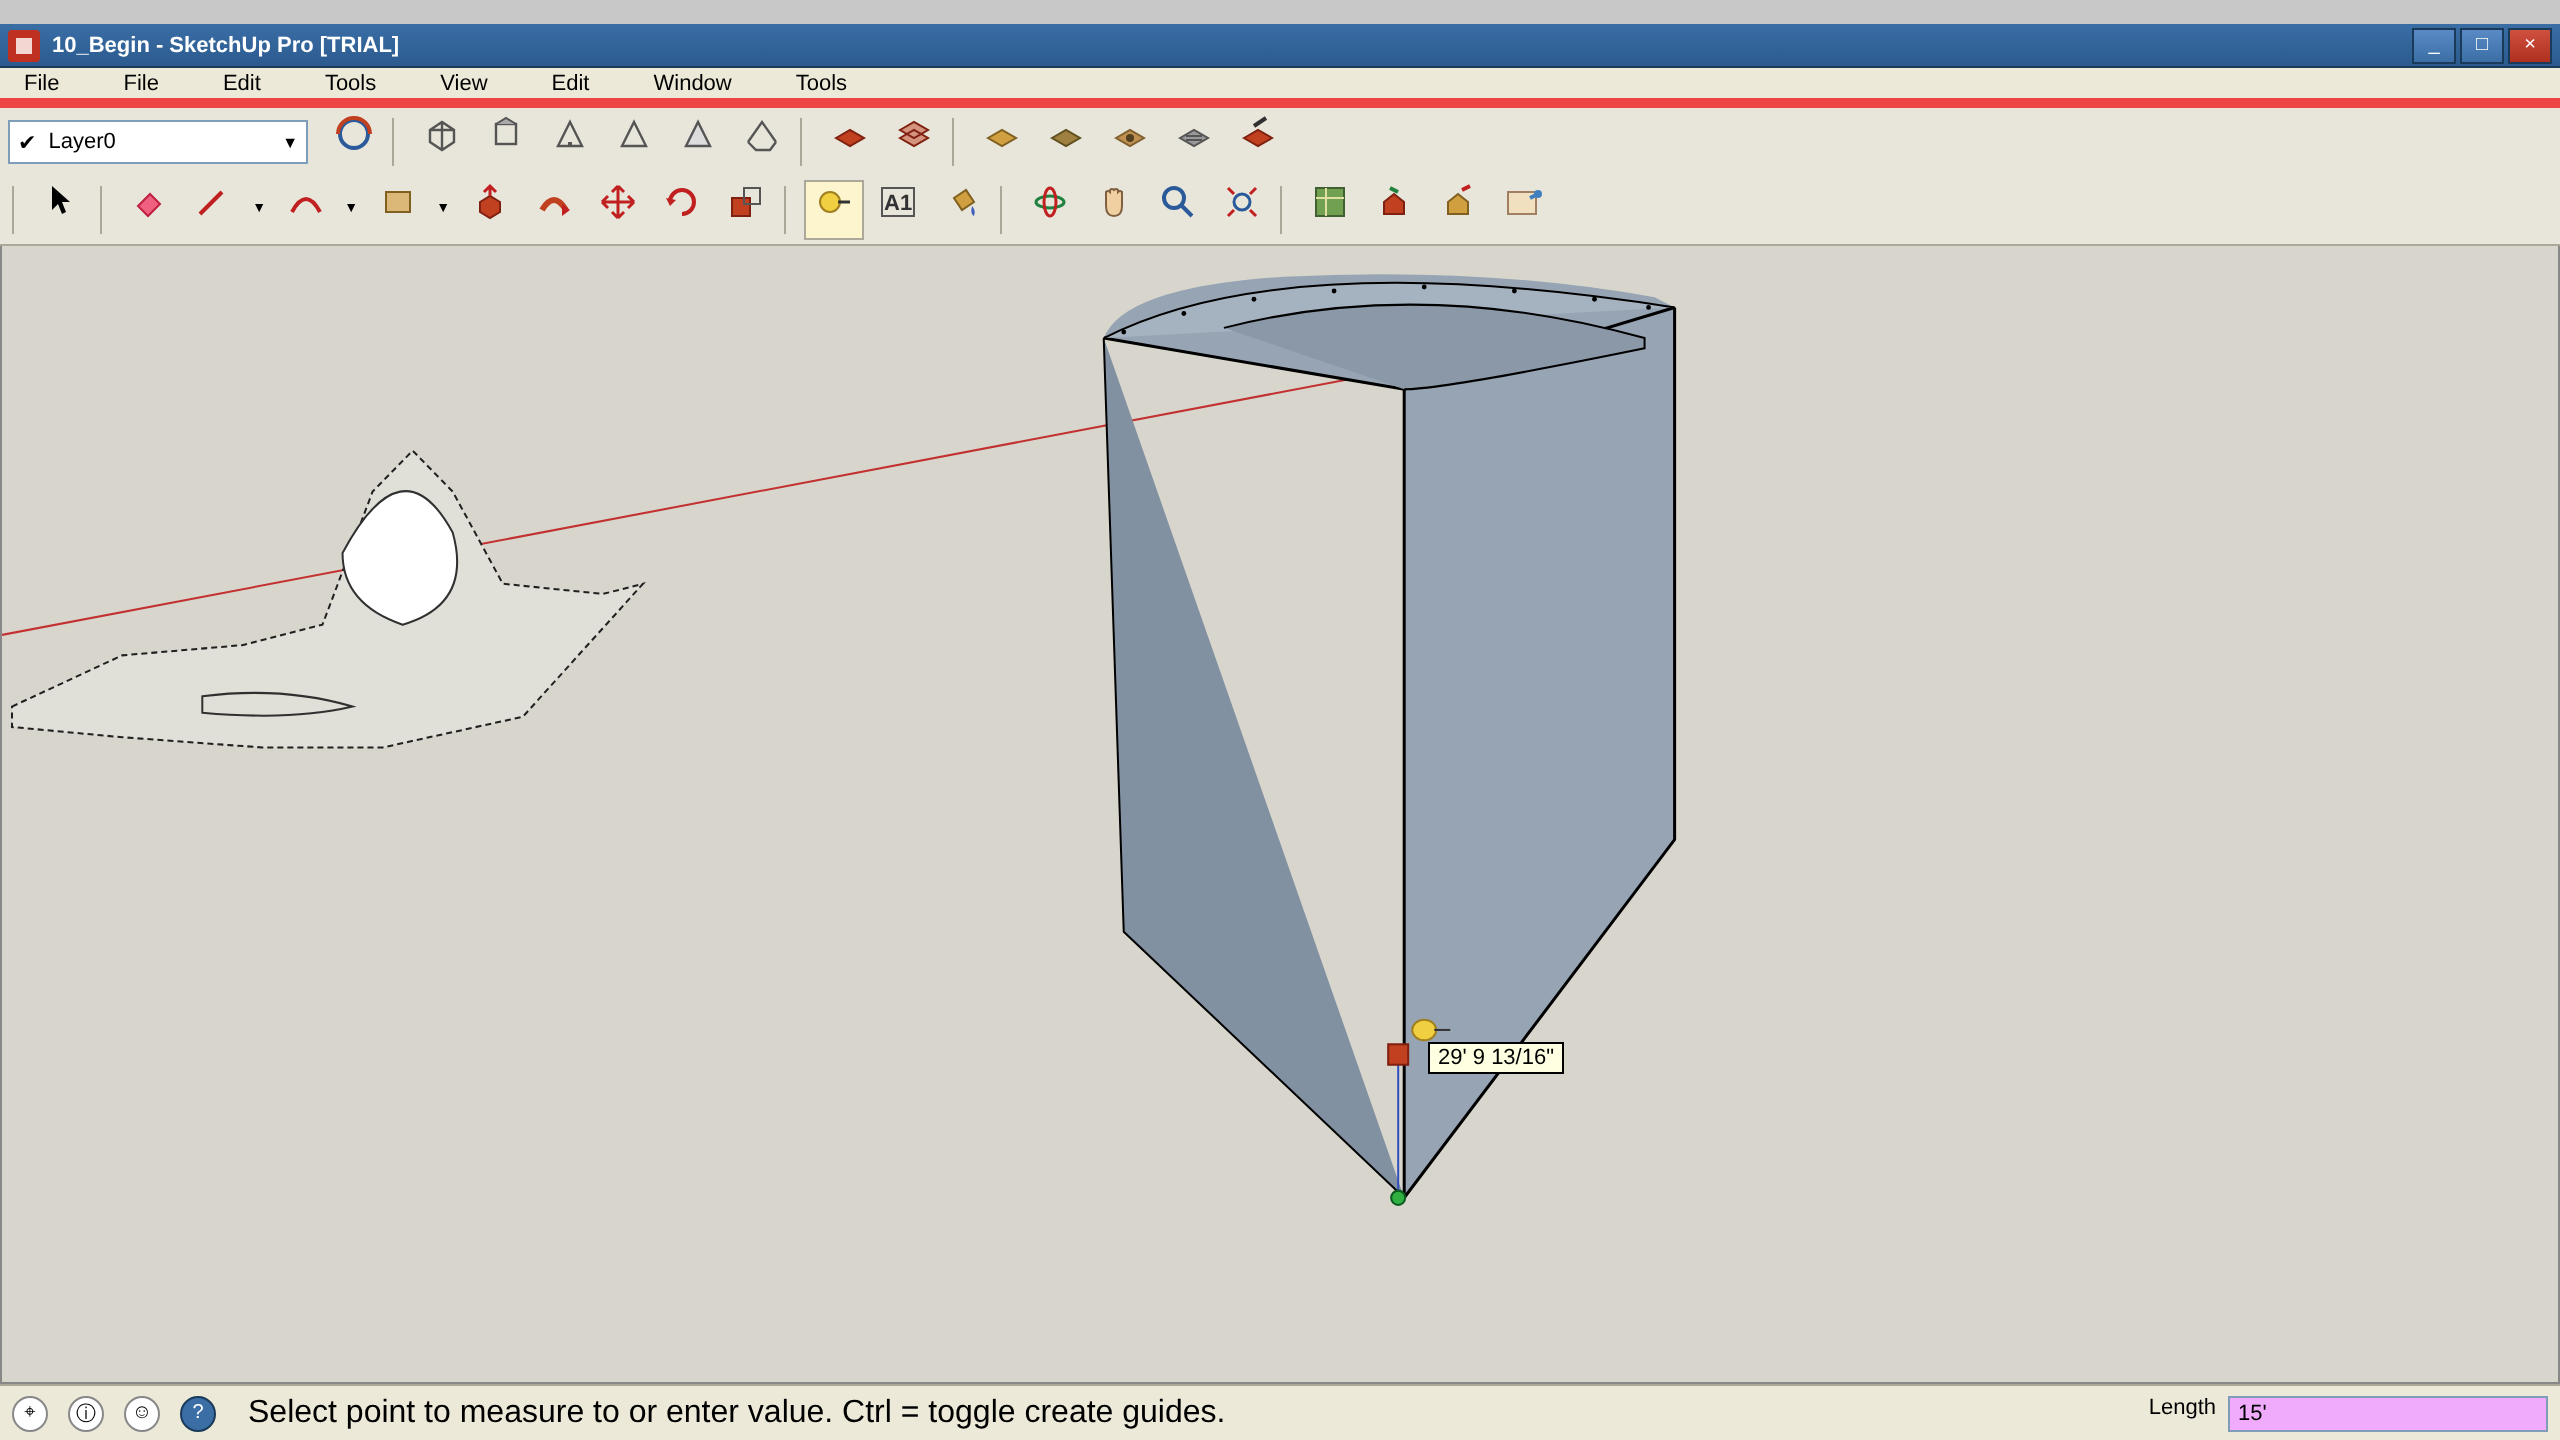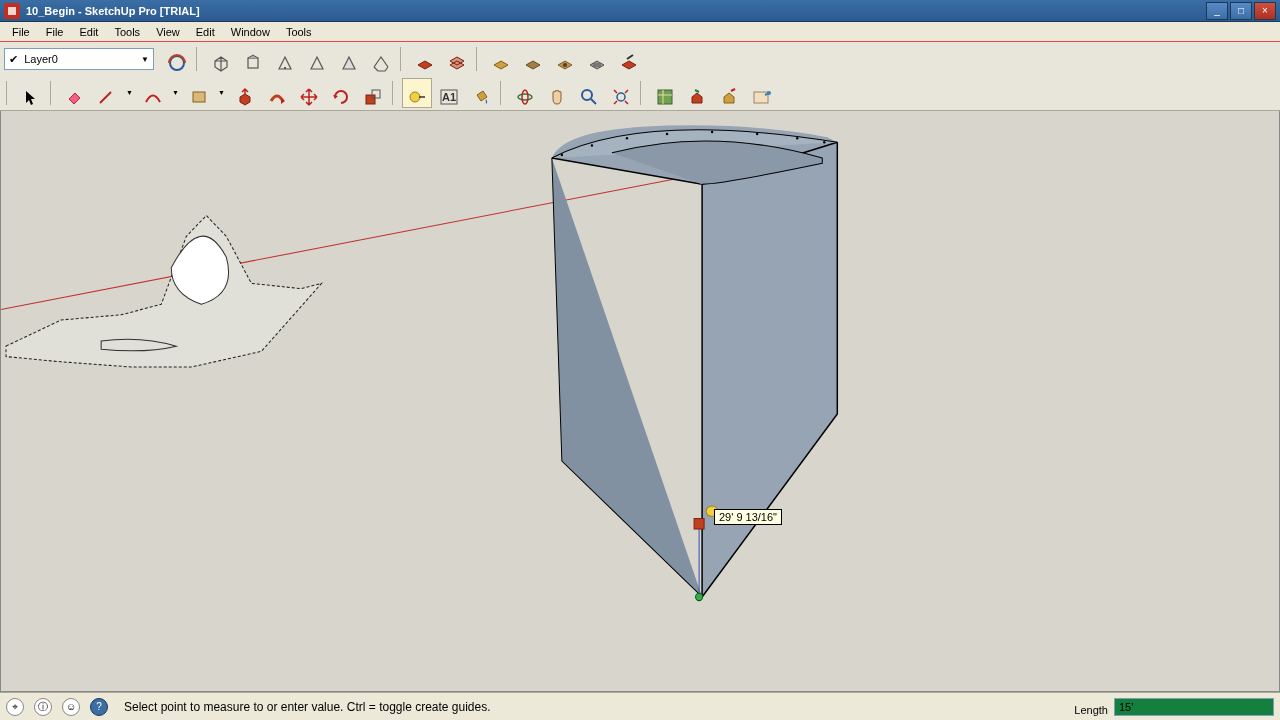--- a/index.html
+++ b/index.html
@@ -1,50 +1,50 @@
 <!DOCTYPE html>
 <html><head>
 <meta charset="utf-8">
 <style>
 * { margin: 0; padding: 0; box-sizing: border-box; font-family: Tahoma, Arial, sans-serif; font-size: 11px; }
 body { width: 1280px; height: 720px; overflow: hidden; background: #c8c8c8; display: flex; flex-direction: column; }
 
-.titlebar { height: 22px; background: linear-gradient(#3a6ea5, #2b5a8f); color: #fff; display: flex; align-items: center; padding: 0 4px; border-bottom: 1px solid #1a3a5a; }
+.titlebar { height: 22px; background: linear-gradient(#3a6ea5, #2b5a8f); color: #fff; display: flex; align-items: center; padding: 0 4px; border-bottom: 1px solid #1a3a5a; margin-top: 12px; }
 .titlebar .app-icon { width: 16px; height: 16px; background: #c03020; border-radius: 2px; margin-right: 6px; display: flex; align-items: center; justify-content: center; }
 .titlebar .app-icon svg { width: 10px; height: 10px; }
 .titlebar .title { flex: 1; font-weight: bold; font-size: 11px; }
 .winctl { display: flex; gap: 2px; }
 .winctl button { width: 22px; height: 18px; background: linear-gradient(#5a8ac5, #3a6ea5); border: 1px solid #1a3a5a; color: #fff; font-size: 10px; line-height: 14px; cursor: pointer; }
 .winctl button.close { background: linear-gradient(#d05040, #b03020); }
 
-.menubar { height: 20px; background: #ece9d8; display: flex; align-items: center; padding: 0 4px; border-bottom: 1px solid #ef4444; }
+.menubar { height: 20px; background: #ece9d8; display: flex; align-items: center; padding: 0 4px; border-bottom: 5px solid #ef4444; gap: 16px; }
 .menubar span { padding: 2px 8px; cursor: default; }
 
 .toolbars { background: #e8e6da; border-bottom: 1px solid #aca899; }
 .tb-row { display: flex; align-items: center; padding: 2px 4px; gap: 2px; }
 .tb-sep { width: 6px; height: 24px; border-left: 1px solid #aca899; margin: 0 2px; }
-.tb-btn { width: 30px; height: 30px; display: flex; align-items: flex-end; justify-content: center; border: 1px solid transparent; cursor: pointer; position: relative; }
+.tb-btn { width: 30px; height: 30px; display: flex; align-items: flex-start; justify-content: center; border: 1px solid transparent; cursor: pointer; position: relative; }
 .tb-btn.active { border: 1px solid #aca899; background: #fdf5ce; }
 .tb-btn.dd::after { content: "▼"; font-size: 7px; position: absolute; right: -12px; top: 10px; color: #000; }
 .tb-btn.dd { margin-right: 14px; }
 .layer-sel { width: 150px; height: 22px; border: 1px solid #7f9db9; background: #fff; display: flex; align-items: center; padding: 0 4px; margin-right: 6px; }
 .layer-sel .chk { margin-right: 6px; }
 .layer-sel .dd-arrow { margin-left: auto; font-size: 8px; }
 
 .viewport { flex: 1; position: relative; background: #d8d6cc; border: 1px solid #888; border-top: none; overflow: hidden; }
 .viewport svg { position: absolute; top: 0; left: 0; width: 100%; height: 100%; }
 
 .tooltip-box { position: absolute; background: #ffffe1; border: 1px solid #000; padding: 1px 4px; font-size: 11px; }
 
 .statusbar { height: 28px; background: #ece9d8; border-top: 1px solid #aca899; display: flex; align-items: center; padding: 0 6px; }
 .status-icon { width: 18px; height: 18px; border: 1px solid #888; border-radius: 50%; margin-right: 10px; display: flex; align-items: center; justify-content: center; font-size: 10px; background: #fff; cursor: pointer; }
 .status-icon.help { background: #3a6ea5; color: #fff; border-color: #1a3a5a; }
-.status-text { flex: 1; font-size: 12px; padding-left: 6px; }
-.vcb { display: flex; align-items: flex-end; gap: 6px; }
-.vcb input { width: 160px; height: 18px; border: 1px solid #7f9db9; background: #15803d; padding: 0 4px; font-size: 11px; }
+.status-text { flex: 1; font-size: 16px; padding-left: 6px; }
+.vcb { display: flex; align-items: flex-start; gap: 6px; }
+.vcb input { width: 160px; height: 18px; border: 1px solid #7f9db9; background: #f0abfc; padding: 0 4px; font-size: 11px; }
 </style>
 </head>
 <body>
 
 <div class="titlebar">
   <div class="app-icon">
     <svg viewBox="0 0 10 10">
         <rect x="1" y="1" width="8" height="8" fill="#fff" opacity=".8"></rect>
       </svg>
   </div>

